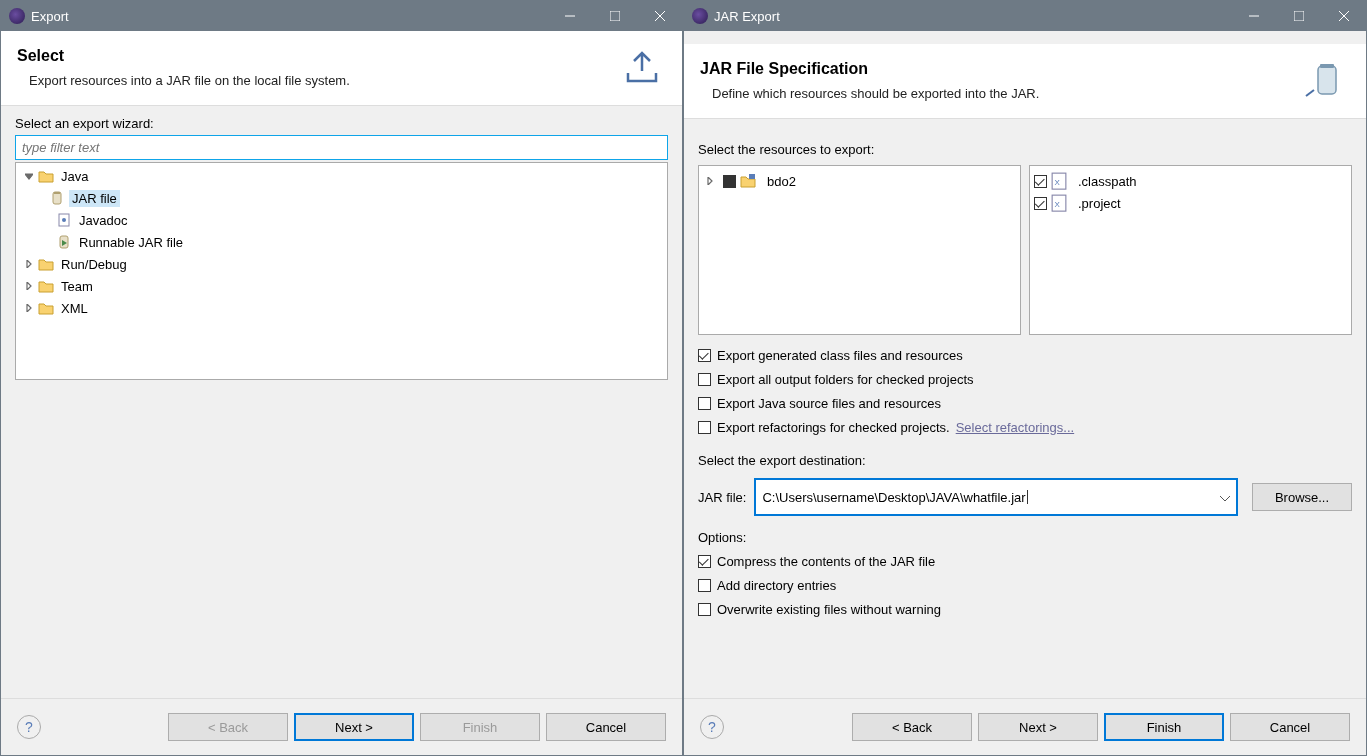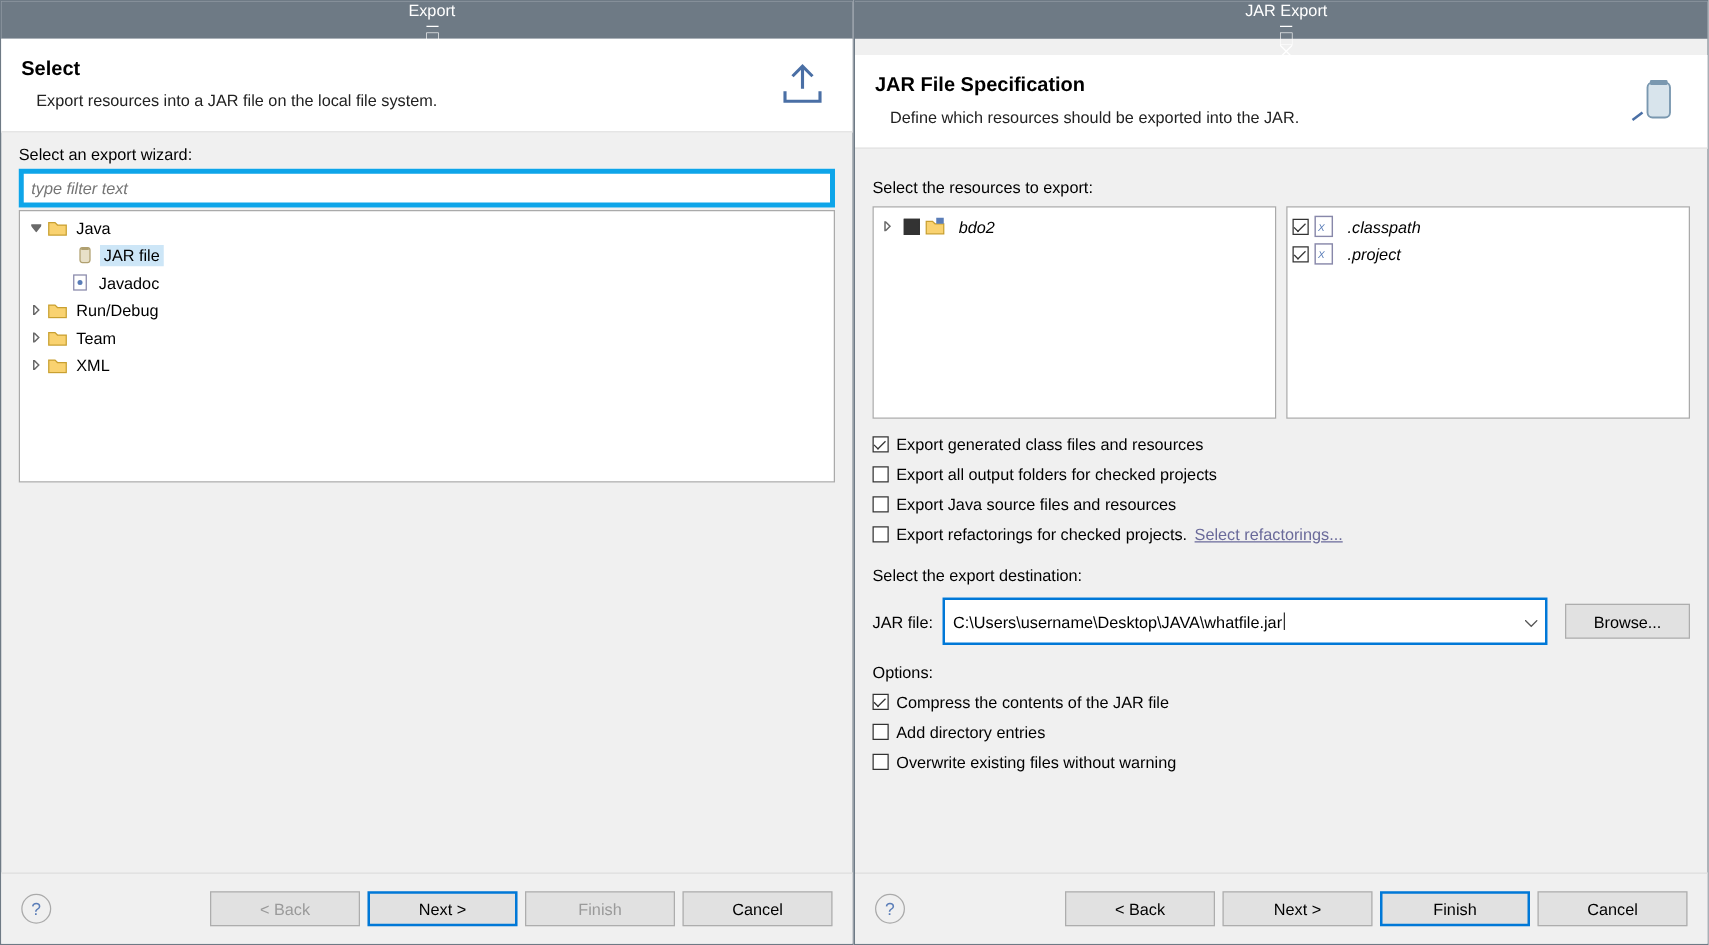--- a/index.html
+++ b/index.html
@@ -19,21 +19,20 @@
 }
 .window.left { width: 683px; }
 .window.right { width: 684px; gap: 13px; }
 .titlebar {
   height: 30px;
   background: #6e7a85;
   color: #fff;
   display: flex;
   align-items: center;
   padding-left: 8px;
-  flex-direction: column;
 }
 .titlebar .app-icon {
   width: 16px; height: 16px;
   background: radial-gradient(circle at 40% 40%, #6a4da0, #2b1b50);
   border-radius: 50%;
   margin-right: 6px;
 }
 .titlebar .title { flex: 1; font-size: 13px; }
 .titlebar .winbtn {
   width: 45px; height: 30px;
@@ -54,21 +53,21 @@
 .header-icon { width: 48px; height: 48px; display:flex; align-items:center; justify-content:center; }
 .body {
   flex: 1;
   padding: 10px 14px;
   overflow: auto;
 }
 .label { font-size: 13px; margin-bottom: 4px; display: block; }
 .filter-input {
   width: 100%;
   padding: 4px 6px;
-  border: 4px solid #0ea5e9;
+  border: 1px solid #0ea5e9;
   font-size: 13px;
   font-style: italic;
   color: #888;
   background: #fff;
 }
 .tree-box {
   border: 1px solid #aaa;
   background: #fff;
   height: 218px;
   overflow-y: scroll;
@@ -135,21 +134,20 @@
   background: #fff;
   flex: 1;
   height: 170px;
   padding: 4px;
   overflow:auto;
 }
 .checkrow {
   display: flex; align-items: center;
   height: 22px;
   gap: 4px;
-  font-style: italic;
 }
 .checkbox {
   width: 13px; height: 13px;
   border: 1px solid #333;
   display: inline-flex; align-items:center; justify-content:center;
   background:#fff;
 }
 .checkbox.filled { background:#333; }
 .checkbox.checked::after {
   content:"";
@@ -224,37 +222,46 @@
           <span class="expander open">
               <svg viewBox="0 0 8 8">
                 <path d="M0 2 L8 2 L4 7 Z"></path>
               </svg>
             </span>
           <span class="folder-icon"><svg viewBox="0 0 16 14">
                 <path d="M1 3 h5 l2 2 h7 v8 h-14 z" fill="#f9d270" stroke="#c9a030"></path>
               </svg></span>
           <span class="label-text">Java</span>
         </div>
-        <div class="tree-row selected" style="padding-left:44px">
+        <div class="tree-row selected" style="padding-left:33px">
           <span class="jar-icon">
               <svg viewBox="0 0 16 16">
                 <rect x="4" y="2" width="8" height="12" rx="2" fill="#e8e0c8" stroke="#b0a070"></rect>
                 <rect x="5" y="2" width="6" height="2" fill="#b0a070"></rect>
               </svg>
             </span>
           <span class="label-text">JAR file</span>
         </div>
         <div class="tree-row" style="padding-left:40px">
           <span class="javadoc-icon">
               <svg viewBox="0 0 16 16">
                 <rect x="3" y="2" width="10" height="12" fill="#fff" stroke="#88a"></rect>
                 <circle cx="8" cy="8" r="2" fill="#5a7db8"></circle>
               </svg>
             </span>
           <span class="label-text">Javadoc</span>
+        </div>
+        <div class="tree-row" style="padding-left:40px">
+          <span class="runjar-icon">
+              <svg viewBox="0 0 16 16">
+                <rect x="4" y="2" width="8" height="12" rx="2" fill="#e8e0c8" stroke="#b0a070"></rect>
+                <path d="M6 6 l5 3 l-5 3 z" fill="#4a8a4a"></path>
+              </svg>
+            </span>
+          <span class="label-text">Runnable JAR file</span>
         </div>
         <div class="tree-row" style="padding-left:6px">
           <span class="expander">
               <svg viewBox="0 0 8 8">
                 <path d="M2 0 L6 4 L2 8 Z"></path>
               </svg>
             </span>
           <span class="folder-icon"><svg viewBox="0 0 16 14">
                 <path d="M1 3 h5 l2 2 h7 v8 h-14 z" fill="#f9d270" stroke="#c9a030"></path>
               </svg></span>

